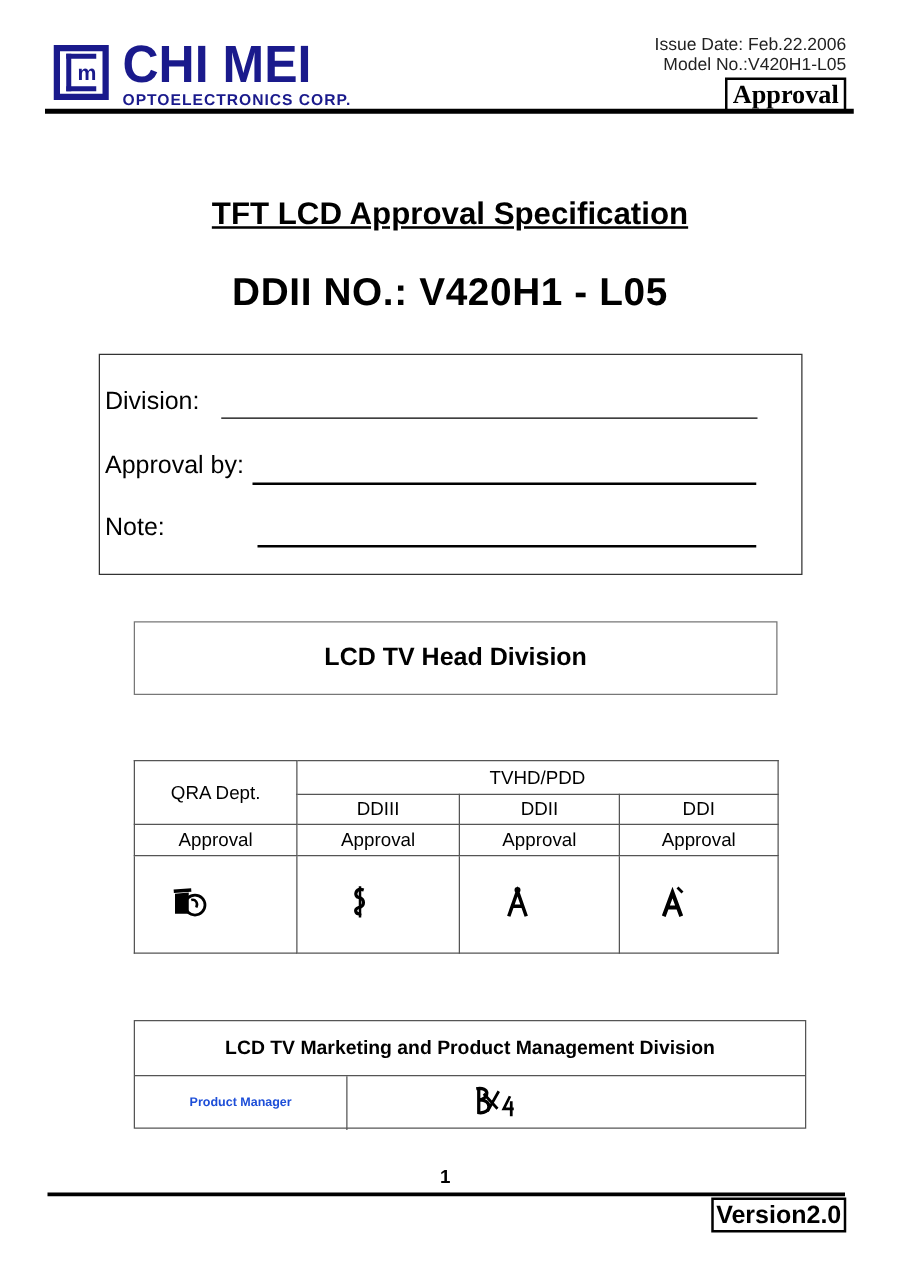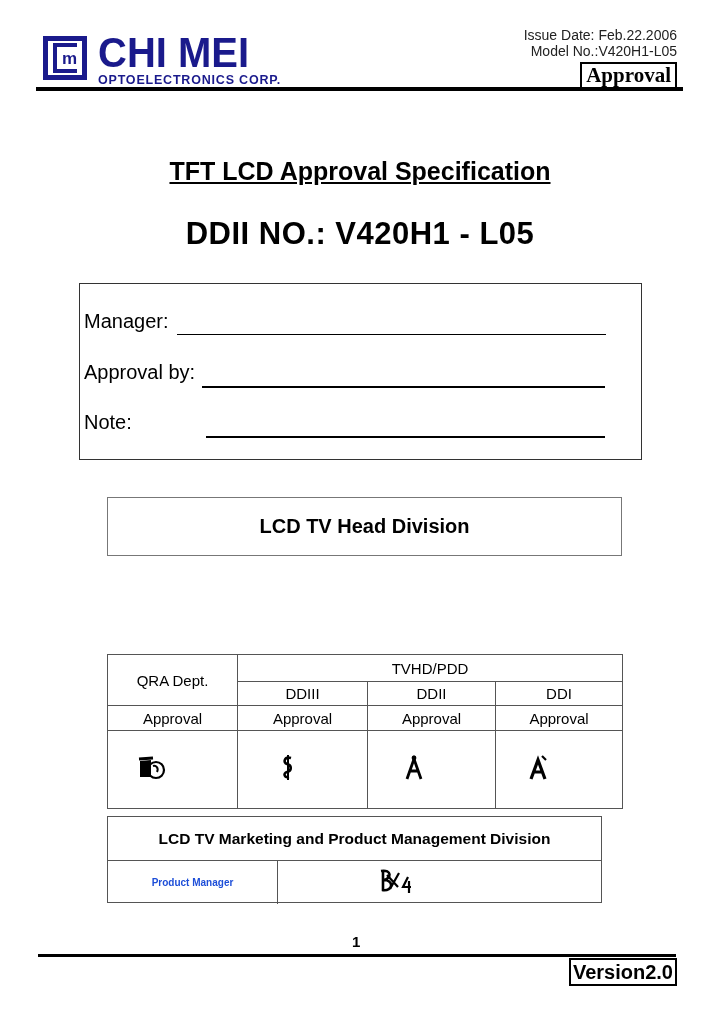--- a/index.html
+++ b/index.html
@@ -56,27 +56,27 @@
     font-size:20px;font-weight:bold;color:#000;
   }
   
   .avp-table{position:absolute;left:110px;top:572px;width:509px;height:51px;border:1px solid #555;display:flex;}
   .avp-cell-left{
     width:160px;border-right:1px solid #555;display:flex;align-items:center;justify-content:center;
     font-size:15px;color:#000;
   }
   .avp-cell-right{flex:1;position:relative;}
   
-  .qra-table{position:absolute;left:107px;top:654px;border-collapse:collapse;table-layout:fixed;border-radius:16px;}
+  .qra-table{position:absolute;left:107px;top:608px;border-collapse:collapse;table-layout:fixed;border-radius:16px;}
   .qra-table td{
     border:1px solid #555;text-align:center;vertical-align:middle;
     font-size:15px;color:#000;padding:0;
   }
   
-  .mkt-table{position:absolute;left:107px;top:816px;width:495px;height:87px;border:1px solid #555;box-sizing:border-box;}
+  .mkt-table{position:absolute;left:107px;top:816px;width:538px;height:87px;border:1px solid #555;box-sizing:border-box;}
   .mkt-header{
     height:43px;border-bottom:1px solid #555;display:flex;align-items:center;justify-content:center;
     font-size:15.5px;font-weight:bold;color:#000;
   }
   .mkt-row{height:43px;display:flex;}
   .mkt-role{
     width:169px;border-right:1px solid #555;display:flex;align-items:center;justify-content:center;
     font-size:10px;font-weight:bold;color:#1d4ed8;
   }
   .mkt-sig{flex:1;position:relative;}
@@ -113,21 +113,21 @@
       <span class="approval-stamp">Approval</span>
     </div>
   </div>
 
   <div class="header-rule"></div>
 
   <div class="spec-title">TFT LCD Approval Specification</div>
   <div class="model-title">DDII NO.: V420H1 - L05</div>
 
   <div class="customer-box">
-    <span class="cust-label" style="left:4px;top:26px;">Manager:</span>
+    <span class="cust-label" style="left:4px;top:26px;">Division:</span>
     <div class="u-line" style="left:97px;top:50px;width:429px;height:1px;"></div>
 
     <span class="cust-label" style="left:4px;top:77px;">Approval by:</span>
     <div class="u-line" style="left:122px;top:102px;width:403px;height:2px;"></div>
 
     <span class="cust-label" style="left:4px;top:127px;">Note:</span>
     <div class="u-line" style="left:126px;top:152px;width:399px;height:2px;"></div>
   </div>
 
   <div class="division-box">LCD TV Head Division</div>

